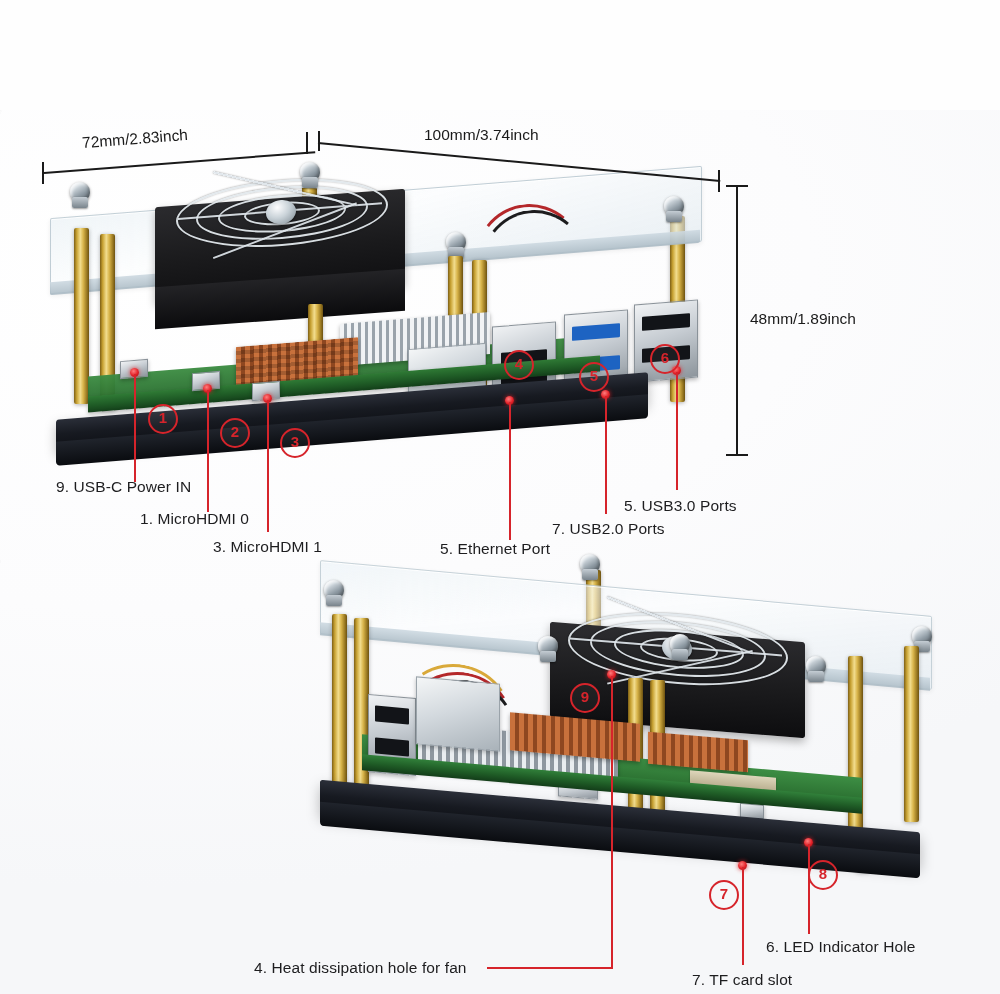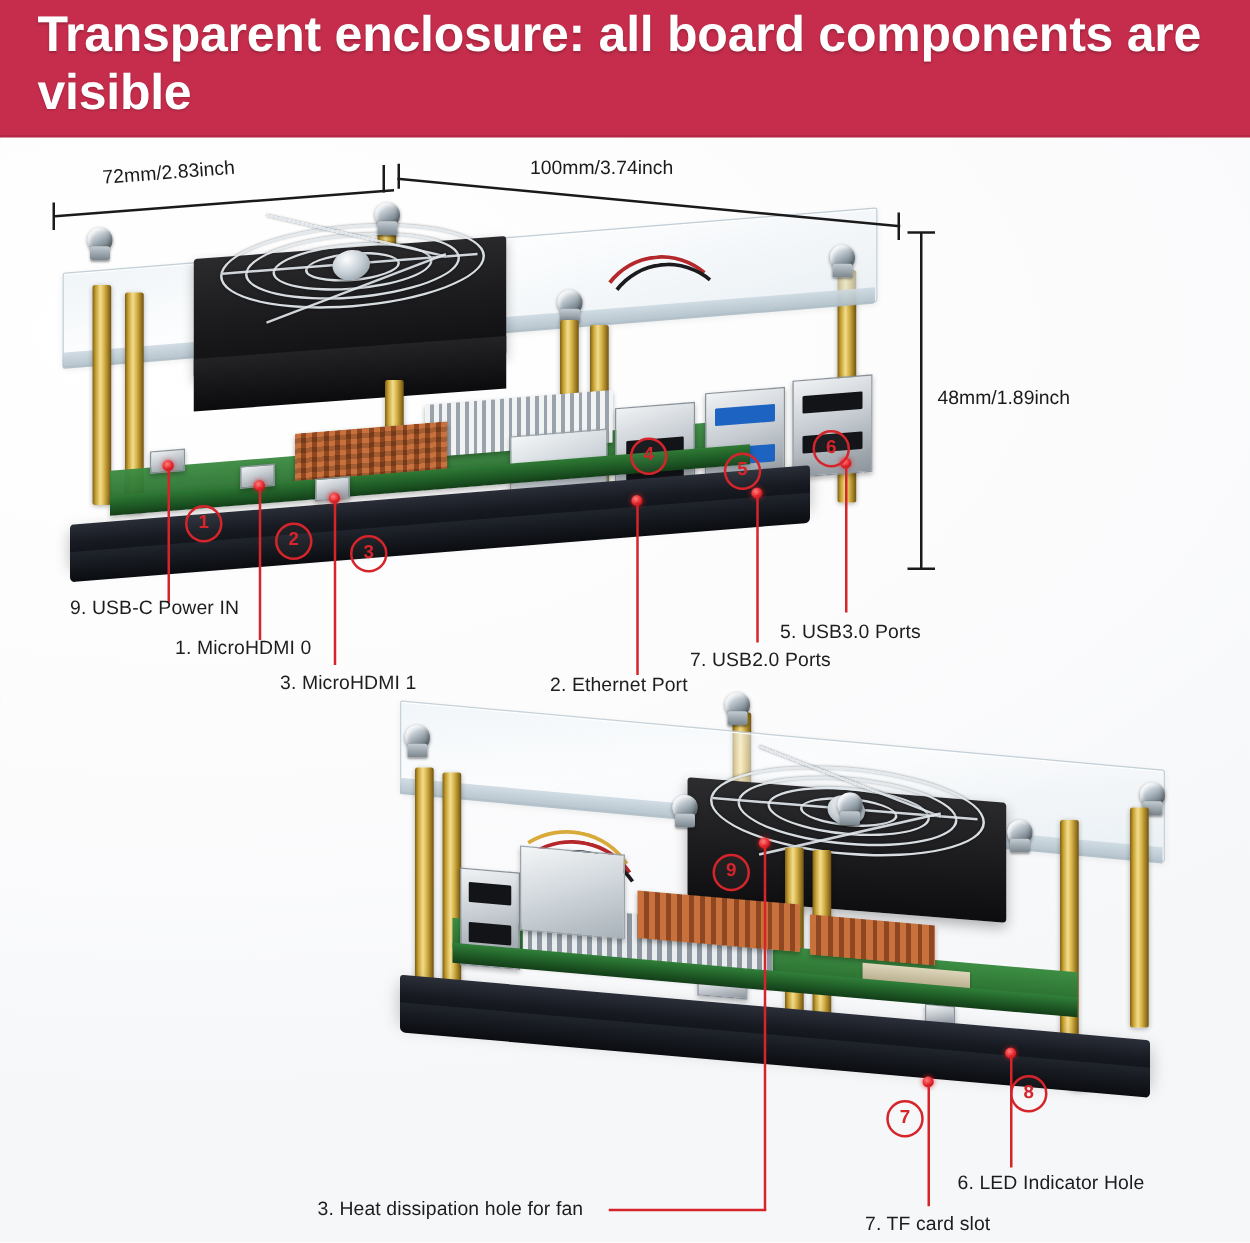--- a/index.html
+++ b/index.html
@@ -310,23 +310,20 @@
   }
 </style>
 </head>
 <body>
 
 <div id="page">
 
   <div class="bg-texture"></div>
   <div class="bg-sheen"></div>
 
-  <div id="banner">
-    <div class="btxt">Transparent enclosure: all board components are visible</div>
-  </div>
 
   <div id="photo1">
 
     <div class="pillar" style="left:630px;top:56px;height:186px;"></div>
     <div class="pillar" style="left:262px;top:26px;height:36px;"></div>
 
     <div class="acryl-top"></div>
     <div class="acryl-top-edge"></div>
 
     <div class="fanbody"></div>
@@ -417,26 +414,26 @@
   <div class="lbl" style="left:56px;top:478px;">9. USB-C Power IN</div>
 
   <div class="dot" style="left:203px;top:384px;"></div>
   <div class="leader" style="left:207px;top:390px;height:122px;"></div>
   <div class="cnum" style="left:220px;top:418px;">2</div>
   <div class="lbl" style="left:140px;top:510px;">1. MicroHDMI 0</div>
 
   <div class="dot" style="left:263px;top:394px;"></div>
   <div class="leader" style="left:267px;top:400px;height:132px;"></div>
   <div class="cnum" style="left:280px;top:428px;">3</div>
-  <div class="lbl" style="left:224px;top:538px;">3. MicroHDMI 1</div>
+  <div class="lbl" style="left:213px;top:538px;">3. MicroHDMI 1</div>
 
   <div class="dot" style="left:505px;top:396px;"></div>
   <div class="leader" style="left:509px;top:402px;height:138px;"></div>
   <div class="cnum" style="left:504px;top:350px;">4</div>
-  <div class="lbl" style="left:440px;top:540px;">2. Ethernet Port</div>
+  <div class="lbl" style="left:440px;top:540px;">5. Ethernet Port</div>
 
   <div class="dot" style="left:601px;top:390px;"></div>
   <div class="leader" style="left:605px;top:396px;height:118px;"></div>
   <div class="cnum" style="left:579px;top:362px;">5</div>
   <div class="lbl" style="left:552px;top:520px;">7. USB2.0 Ports</div>
 
   <div class="dot" style="left:672px;top:366px;"></div>
   <div class="leader" style="left:676px;top:372px;height:118px;"></div>
   <div class="cnum" style="left:650px;top:344px;">6</div>
   <div class="lbl" style="left:624px;top:497px;">5. USB3.0 Ports</div>
@@ -516,21 +513,21 @@
 
     <div class="pcb2"></div>
     <div class="base2"></div>
     <div class="base2-face"></div>
   </div>
 
   <div class="dot" style="left:607px;top:670px;"></div>
   <div class="leader" style="left:611px;top:676px;height:292px;"></div>
   <div class="leader-h" style="left:487px;top:967px;width:126px;"></div>
   <div class="cnum" style="left:570px;top:683px;">9</div>
-  <div class="lbl" style="left:254px;top:959px;">3. Heat dissipation hole for fan</div>
+  <div class="lbl" style="left:254px;top:959px;">4. Heat dissipation hole for fan</div>
 
   <div class="dot" style="left:738px;top:861px;"></div>
   <div class="leader" style="left:742px;top:867px;height:98px;"></div>
   <div class="cnum" style="left:709px;top:880px;">7</div>
   <div class="lbl" style="left:692px;top:971px;">7. TF card slot</div>
 
   <div class="dot" style="left:804px;top:838px;"></div>
   <div class="leader" style="left:808px;top:844px;height:90px;"></div>
   <div class="cnum" style="left:808px;top:860px;">8</div>
   <div class="lbl" style="left:766px;top:938px;">6. LED Indicator Hole</div>

